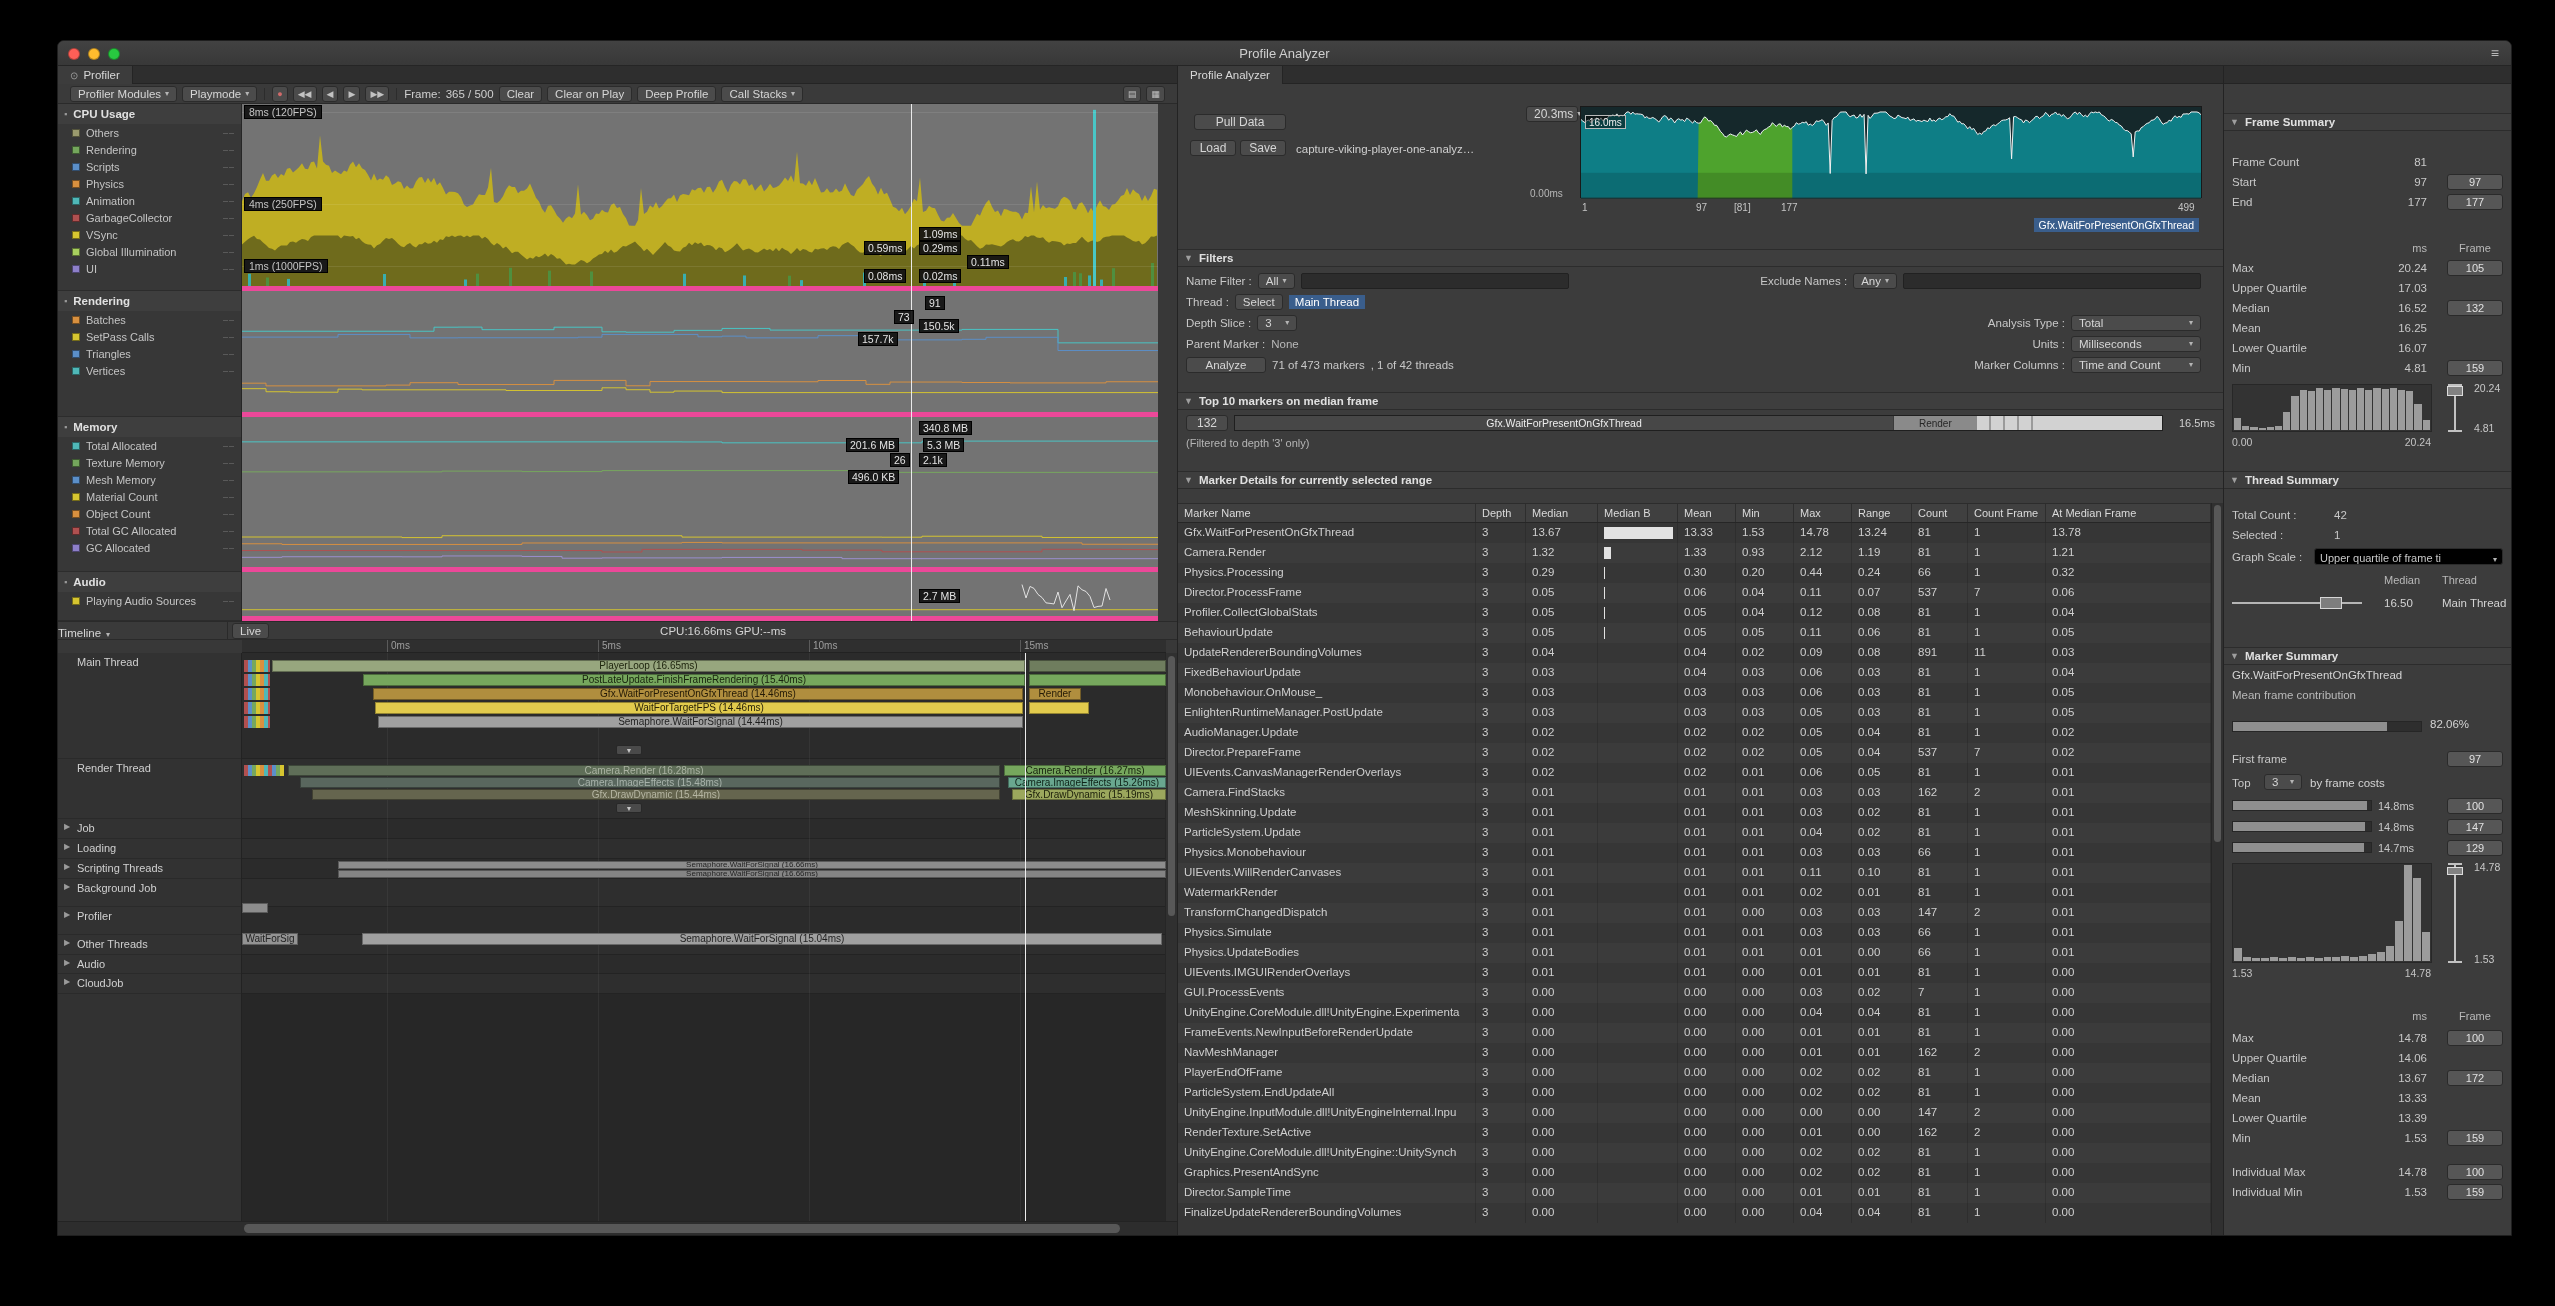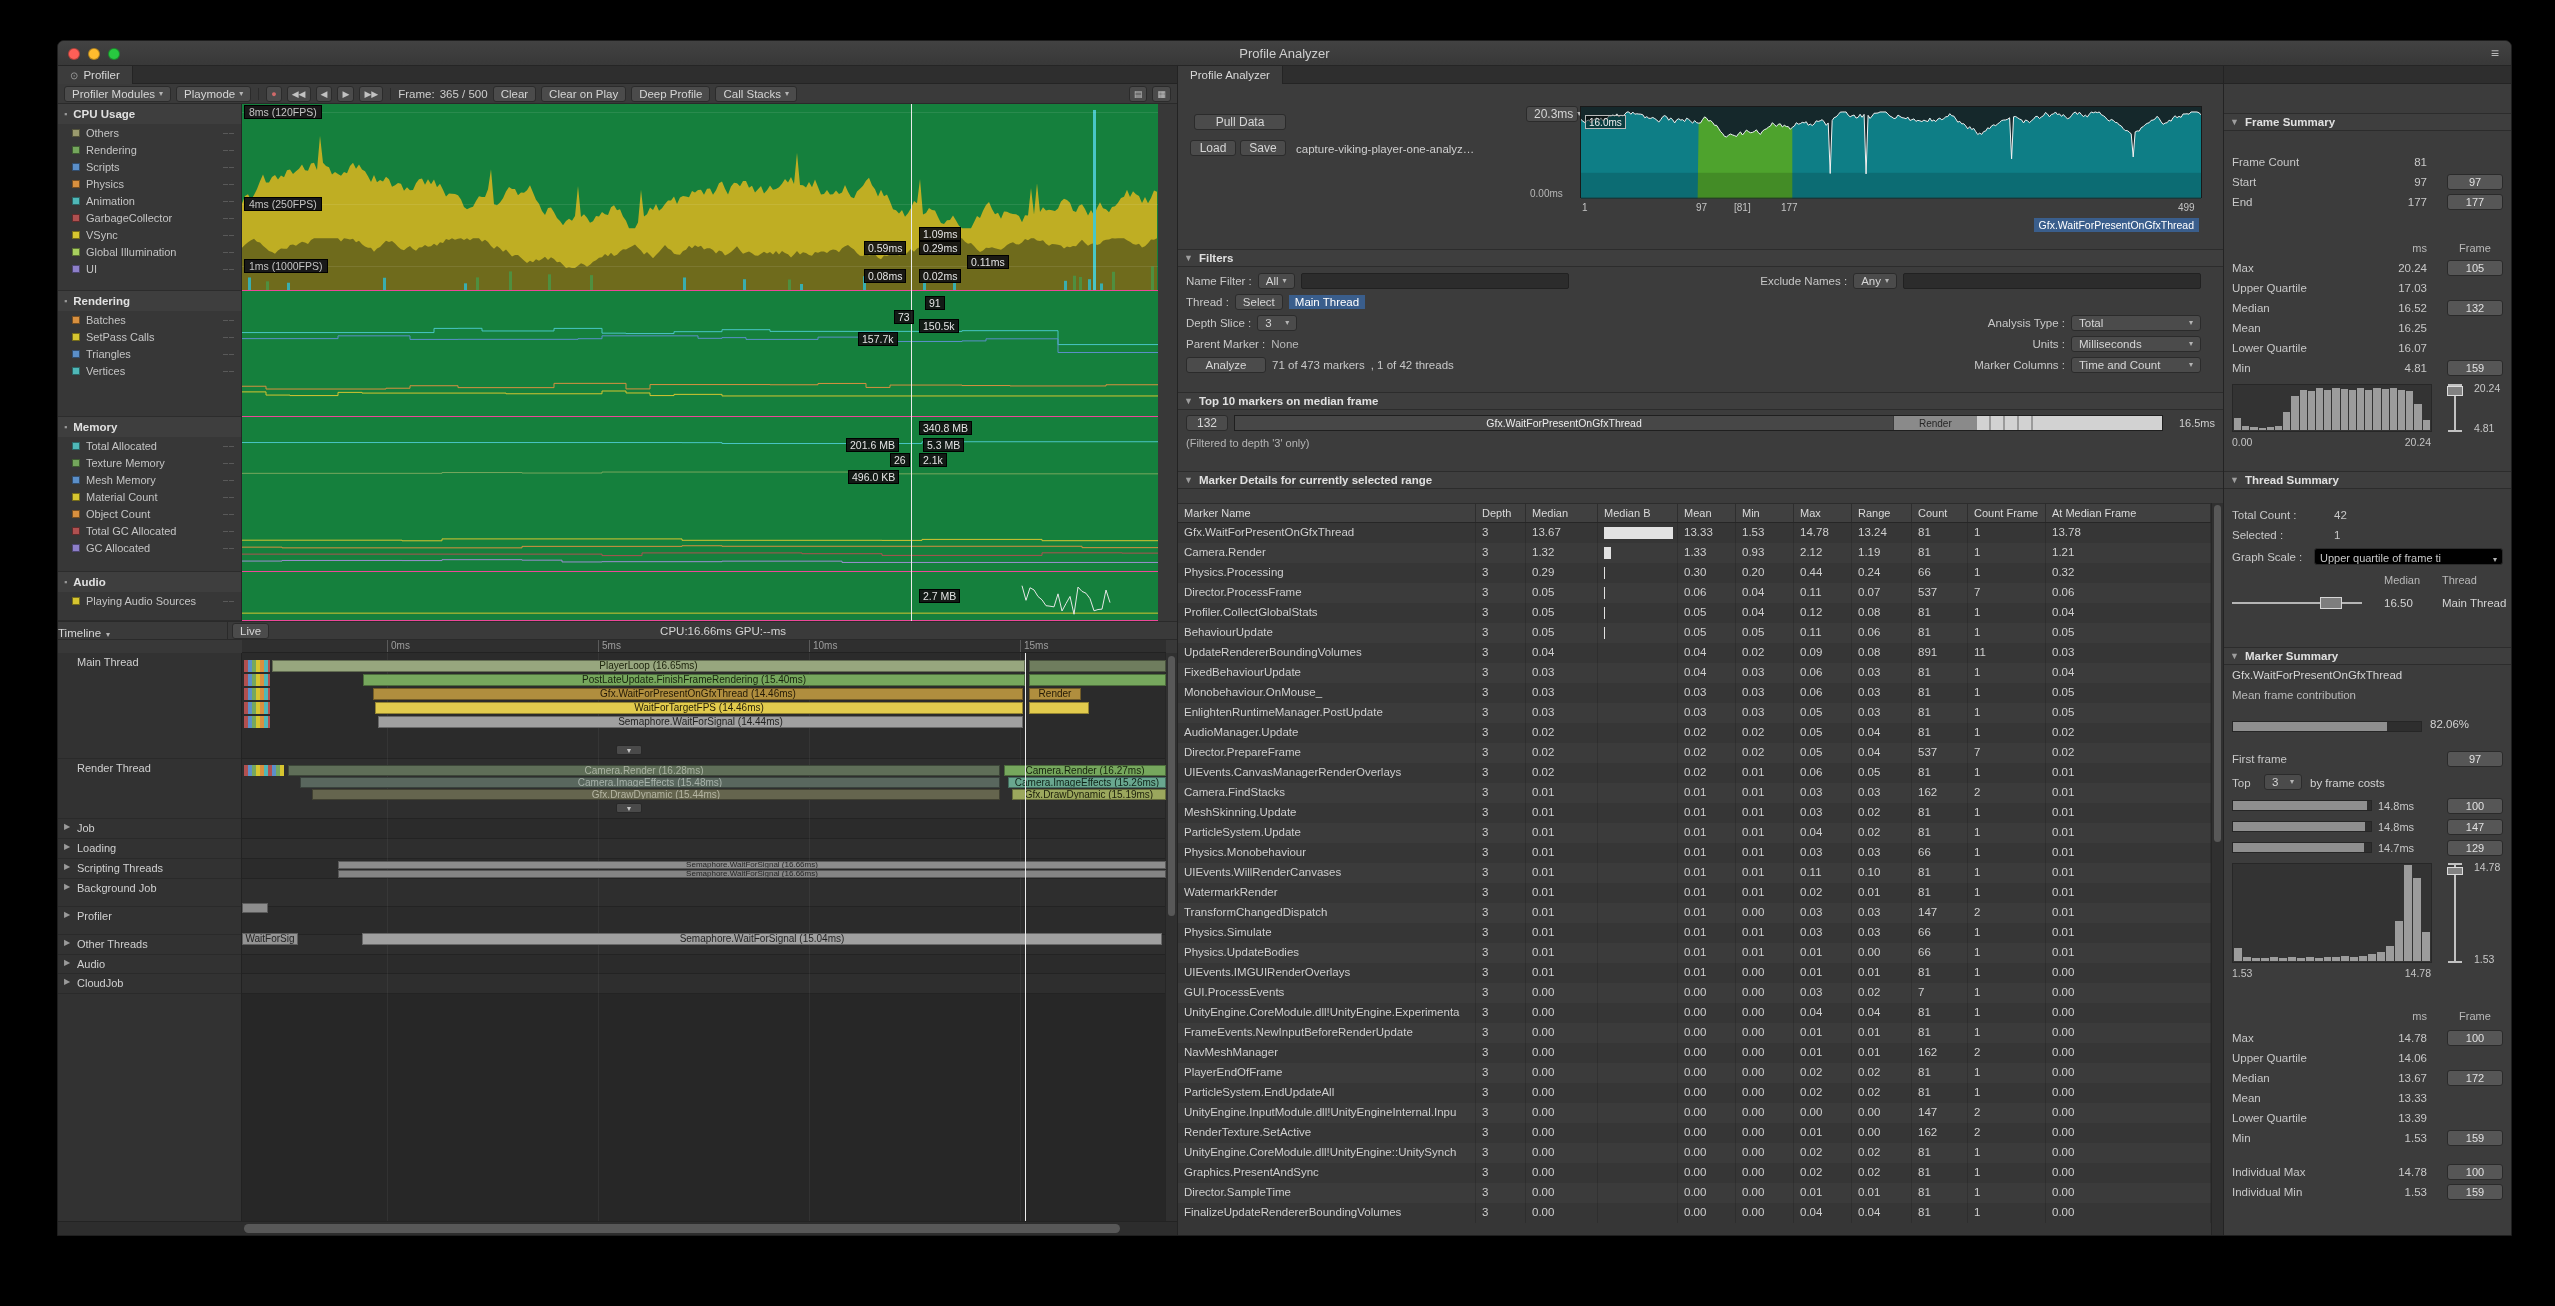--- a/index.html
+++ b/index.html
@@ -12,39 +12,39 @@
 .title{font-size:13px;color:#cfcfcf}
 .win-menu{position:absolute;right:12px;top:4px;color:#b9b9b9;font-size:14px}
 .wbody{position:absolute;top:25px;left:0;right:0;bottom:0;display:flex}
 .pane{position:relative;height:100%;background:#3c3c3c}
 #p-prof{width:1120px;border-right:1px solid #232323;background:#383838}
 #p-anlz{width:1046px;border-right:1px solid #232323}
 #p-sum{flex:1}
 .tabstrip{position:absolute;top:0;left:0;right:0;height:18px;background:#2e2e2e;border-bottom:1px solid #242424;display:flex}
 .tab{height:18px;padding:0 12px;background:#3c3c3c;display:flex;align-items:center;gap:5px;font-size:11.5px;color:#d8d8d8;border-right:1px solid #242424}
 .ticon{font-size:10px;color:#9a9a9a}
-.toolbar{position:absolute;top:18px;left:0;right:0;height:20px;background:#3a3a3a;border-bottom:1px solid #2a2a2a;display:flex;align-items:center;gap:5px;padding:0 6px;font-size:11.5px;white-space:nowrap}
+.toolbar{position:absolute;top:18px;left:0;right:0;height:20px;background:#3a3a3a;border-bottom:1px solid #2a2a2a;display:flex;align-items:center;gap:5px;padding:0 12px;font-size:11.5px;white-space:nowrap}
 .tbtn{display:inline-flex;align-items:center;gap:4px;background:#4b4b4b;border:1px solid #2b2b2b;border-radius:3px;height:16px;padding:0 7px;color:#d6d6d6;white-space:nowrap}
 .tbtn.icon{padding:0 4px;color:#c2c2c2;font-size:9px}
 .tbtn.active{background:#6a6a6a;color:#f2f2f2}
 .caret{font-size:8px;color:#b5b5b5;line-height:1}
 .tsep{width:1px;height:12px;background:#2c2c2c;margin:0 2px}
 .tlabel{color:#cfcfcf}
 .spring{flex:1}
 
 #sidebar{position:absolute;top:38px;left:0;width:184px;height:517px;background:#373737;border-right:1px solid #262626;overflow:hidden}
 .module{border-bottom:1px solid #2c2c2c;overflow:hidden}
 .module-header{height:20px;display:flex;align-items:center;gap:6px;padding:0 6px;background:#3e3e3e;font-weight:bold;font-size:11.5px;color:#e0e0e0}
 .mh-icon{color:#9a9a9a;font-size:9px}
 .module-item{height:17px;display:flex;align-items:center;gap:6px;padding:0 6px 0 14px;font-size:11px;color:#c4c4c4}
 .swatch{width:8px;height:8px;border:1px solid rgba(0,0,0,.45);flex:0 0 auto}
 .mi-label{flex:1;white-space:nowrap;overflow:hidden}
 .mi-handle{color:#6e6e6e;font-size:9px;letter-spacing:1px}
 #charts{position:absolute;top:38px;left:184px;width:916px;height:517px;background:#101010}
-.chartblk{position:relative;width:100%;border-bottom:1px solid #ec4899;background:#15803d;overflow:hidden}
+.chartblk{position:relative;width:100%;border-bottom:5px solid #ec4899;background:#737373;overflow:hidden}
 .chartblk svg{display:block;width:100%;height:100%}
 .gridline{position:absolute;left:0;right:0;height:1px;background:rgba(255,255,255,.09)}
 .gridpill{position:absolute;background:#191919;border:1px solid #000;color:#c4c4c4;font-size:10.5px;padding:0 4px;height:14px;line-height:13px;z-index:3}
 #chart-overlay{position:absolute;inset:0;z-index:4}
 .sel-line{position:absolute;width:1px;background:#eaeaea;z-index:5}
 .tooltip{position:absolute;background:rgba(18,18,18,.93);border:1px solid #000;color:#e4e4e4;font-size:10.5px;padding:0 3px;height:14px;line-height:13px;white-space:nowrap;z-index:6}
 
 #tl-header{position:absolute;top:555px;left:0;right:0;height:19px;background:#3a3a3a;border-top:1px solid #2a2a2a;border-bottom:1px solid #2a2a2a;display:flex;align-items:center;font-size:11.5px}
 #tl-dd{width:170px;display:flex;align-items:flex-end;gap:5px;padding:0 0;height:100%;border-right:1px solid #2a2a2a;color:#d6d6d6}
 #tl-stats{flex:1;text-align:center;color:#d4d4d4}

